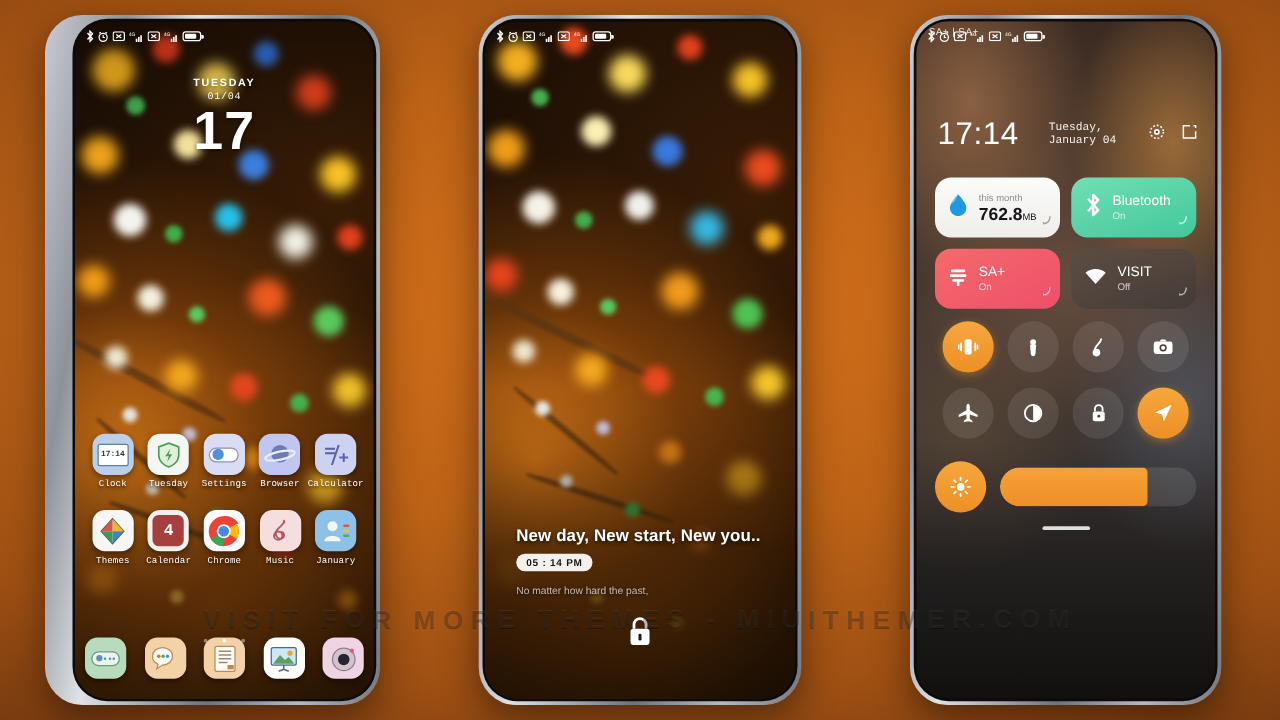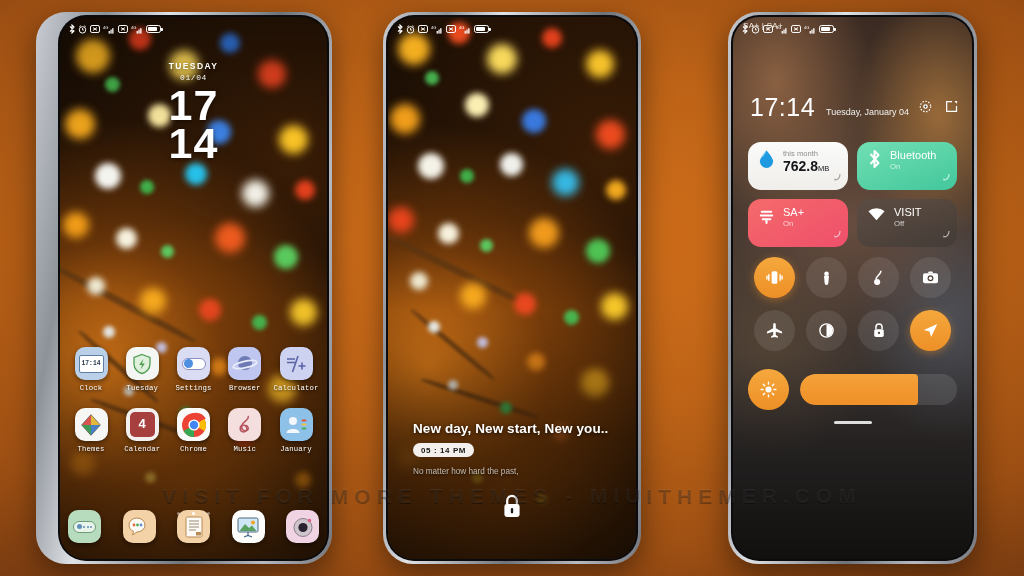--- a/index.html
+++ b/index.html
@@ -20,21 +20,21 @@
     font-family:"Liberation Sans", sans-serif;
   }
 
   
   .phone{ position:absolute; border-radius:30px; overflow:hidden;
           background:linear-gradient(100deg,#c9ccd2 0%,#8d9299 18%,#dfe2e6 34%,#6e7379 62%,#b6bac0 82%,#74787e 100%);
           padding:3px; box-shadow:0 10px 30px rgba(0,0,0,0.45);}
   .bezel{ width:100%; height:100%; border-radius:28px; background:#0b0b0d; padding:2px; }
   .screen{ position:relative; width:100%; height:100%; border-radius:26px; overflow:hidden; background:#000; }
 
-  #phone1{ left:36px; top:12px; width:296px; height:552px;padding-left:22px; }
+  #phone1{ left:36px; top:12px; width:268px; height:552px;padding-left:22px; }
   #phone2{ left:383px; top:12px; width:258px; height:552px; }
   #phone3{ left:728px; top:12px; width:249px; height:552px; }
 
   
   .bokeh{ position:absolute; inset:0; background:#120a04; overflow:hidden; }
   .bokeh .glowbase{
     position:absolute; inset:-10%;
     background:
       radial-gradient(circle at 22% 62%, rgba(226,126,25,0.95) 0%, rgba(160,80,12,0.55) 26%, rgba(0,0,0,0) 52%),
       radial-gradient(circle at 48% 80%, rgba(180,92,14,0.75) 0%, rgba(0,0,0,0) 48%),
@@ -93,28 +93,28 @@
     background:
       radial-gradient(ellipse 65% 42% at 18% 12%, rgba(150,104,70,.85) 0%, rgba(0,0,0,0) 62%),
       radial-gradient(ellipse 58% 38% at 86% 18%, rgba(172,118,60,.8) 0%, rgba(0,0,0,0) 60%),
       radial-gradient(ellipse 72% 30% at 50% 38%, rgba(126,92,74,.55) 0%, rgba(0,0,0,0) 70%),
       radial-gradient(ellipse 60% 34% at 90% 56%, rgba(96,112,134,.45) 0%, rgba(0,0,0,0) 66%),
       radial-gradient(ellipse 68% 30% at 16% 60%, rgba(120,92,62,.4) 0%, rgba(0,0,0,0) 70%),
       linear-gradient(180deg,#3a2a22 0%,#4a382c 20%,#473931 44%,#36302e 66%,#272424 84%,#1b1917 100%);
   }
   .cchead{ position:absolute; left:17px; right:14px; top:78px; z-index:16; display:flex; align-items:flex-end; }
   .cctime{ font-size:25px; color:#fff; font-weight:400; letter-spacing:.5px; line-height:1; }
-  .ccdate{ font-size:9px; color:rgba(255,255,255,.92); margin-left:11px; margin-bottom:3px; }
+  .ccdate{ font-size:9px; color:rgba(255,255,255,.92); margin-left:24px; margin-bottom:3px;font-family:Liberation Mono, monospace; }
   .cchicons{ margin-left:auto; display:flex; gap:13px; align-items:center; margin-bottom:3px; }
 
   .cctiles{ position:absolute; left:15px; right:15px; top:125px; z-index:16;
             display:grid; grid-template-columns:1fr 1fr; gap:9px; }
   .tile{ height:48px; border-radius:13px; padding:7px 10px; position:relative; overflow:hidden; }
   .tile .arrow{ position:absolute; right:7px; bottom:5px; opacity:.75; }
-  .tile-row{ display:flex; height:100%; gap:8px; }
+  .tile-row{ display:flex; align-items:center; height:100%; gap:8px; }
   .tile .txt .t1{ font-size:7.6px; }
   .tile .txt .t2{ font-size:14px; font-weight:bold; }
   .tile .txt .t2 small{ font-size:7.5px; font-weight:normal; }
   .tile .txt .lbl{ font-size:11px; color:#fff; font-weight:500; }
   .tile .txt .st{ font-size:7.8px; color:rgba(255,255,255,.72); margin-top:1px; }
 
   .toggles{ position:absolute; left:15px; right:15px; top:240px; z-index:16;
             display:grid; grid-template-columns:repeat(4,1fr); row-gap:12px; justify-items:center; }
   .tog{ width:41px; height:41px; border-radius:50%; background:rgba(255,255,255,.09);
         display:flex; align-items:center; justify-content:center; }
@@ -222,21 +222,20 @@
           </span>
       <span class="batt">
             <i></i>
           </span>
     </div>
 
     <div class="clockw">
       <div class="dow">TUESDAY</div>
       <div class="date">01/04</div>
       <div class="hh">17</div>
-      <div class="mm">14</div>
     </div>
 
     <div class="appgrid">
       <div class="approw">
         <div class="app">
           <div class="appicon" style="background:#b9d0e8;">
             <div style="width:25px;height:18px;background:#fff;border:1px solid #5d7fa3;border-radius:2px;display:flex;align-items:center;justify-content:center;font-size:6.3px;color:#25384a;font-weight:bold;">17:14</div>
           </div>
           <div class="applabel">Clock</div>
         </div>

